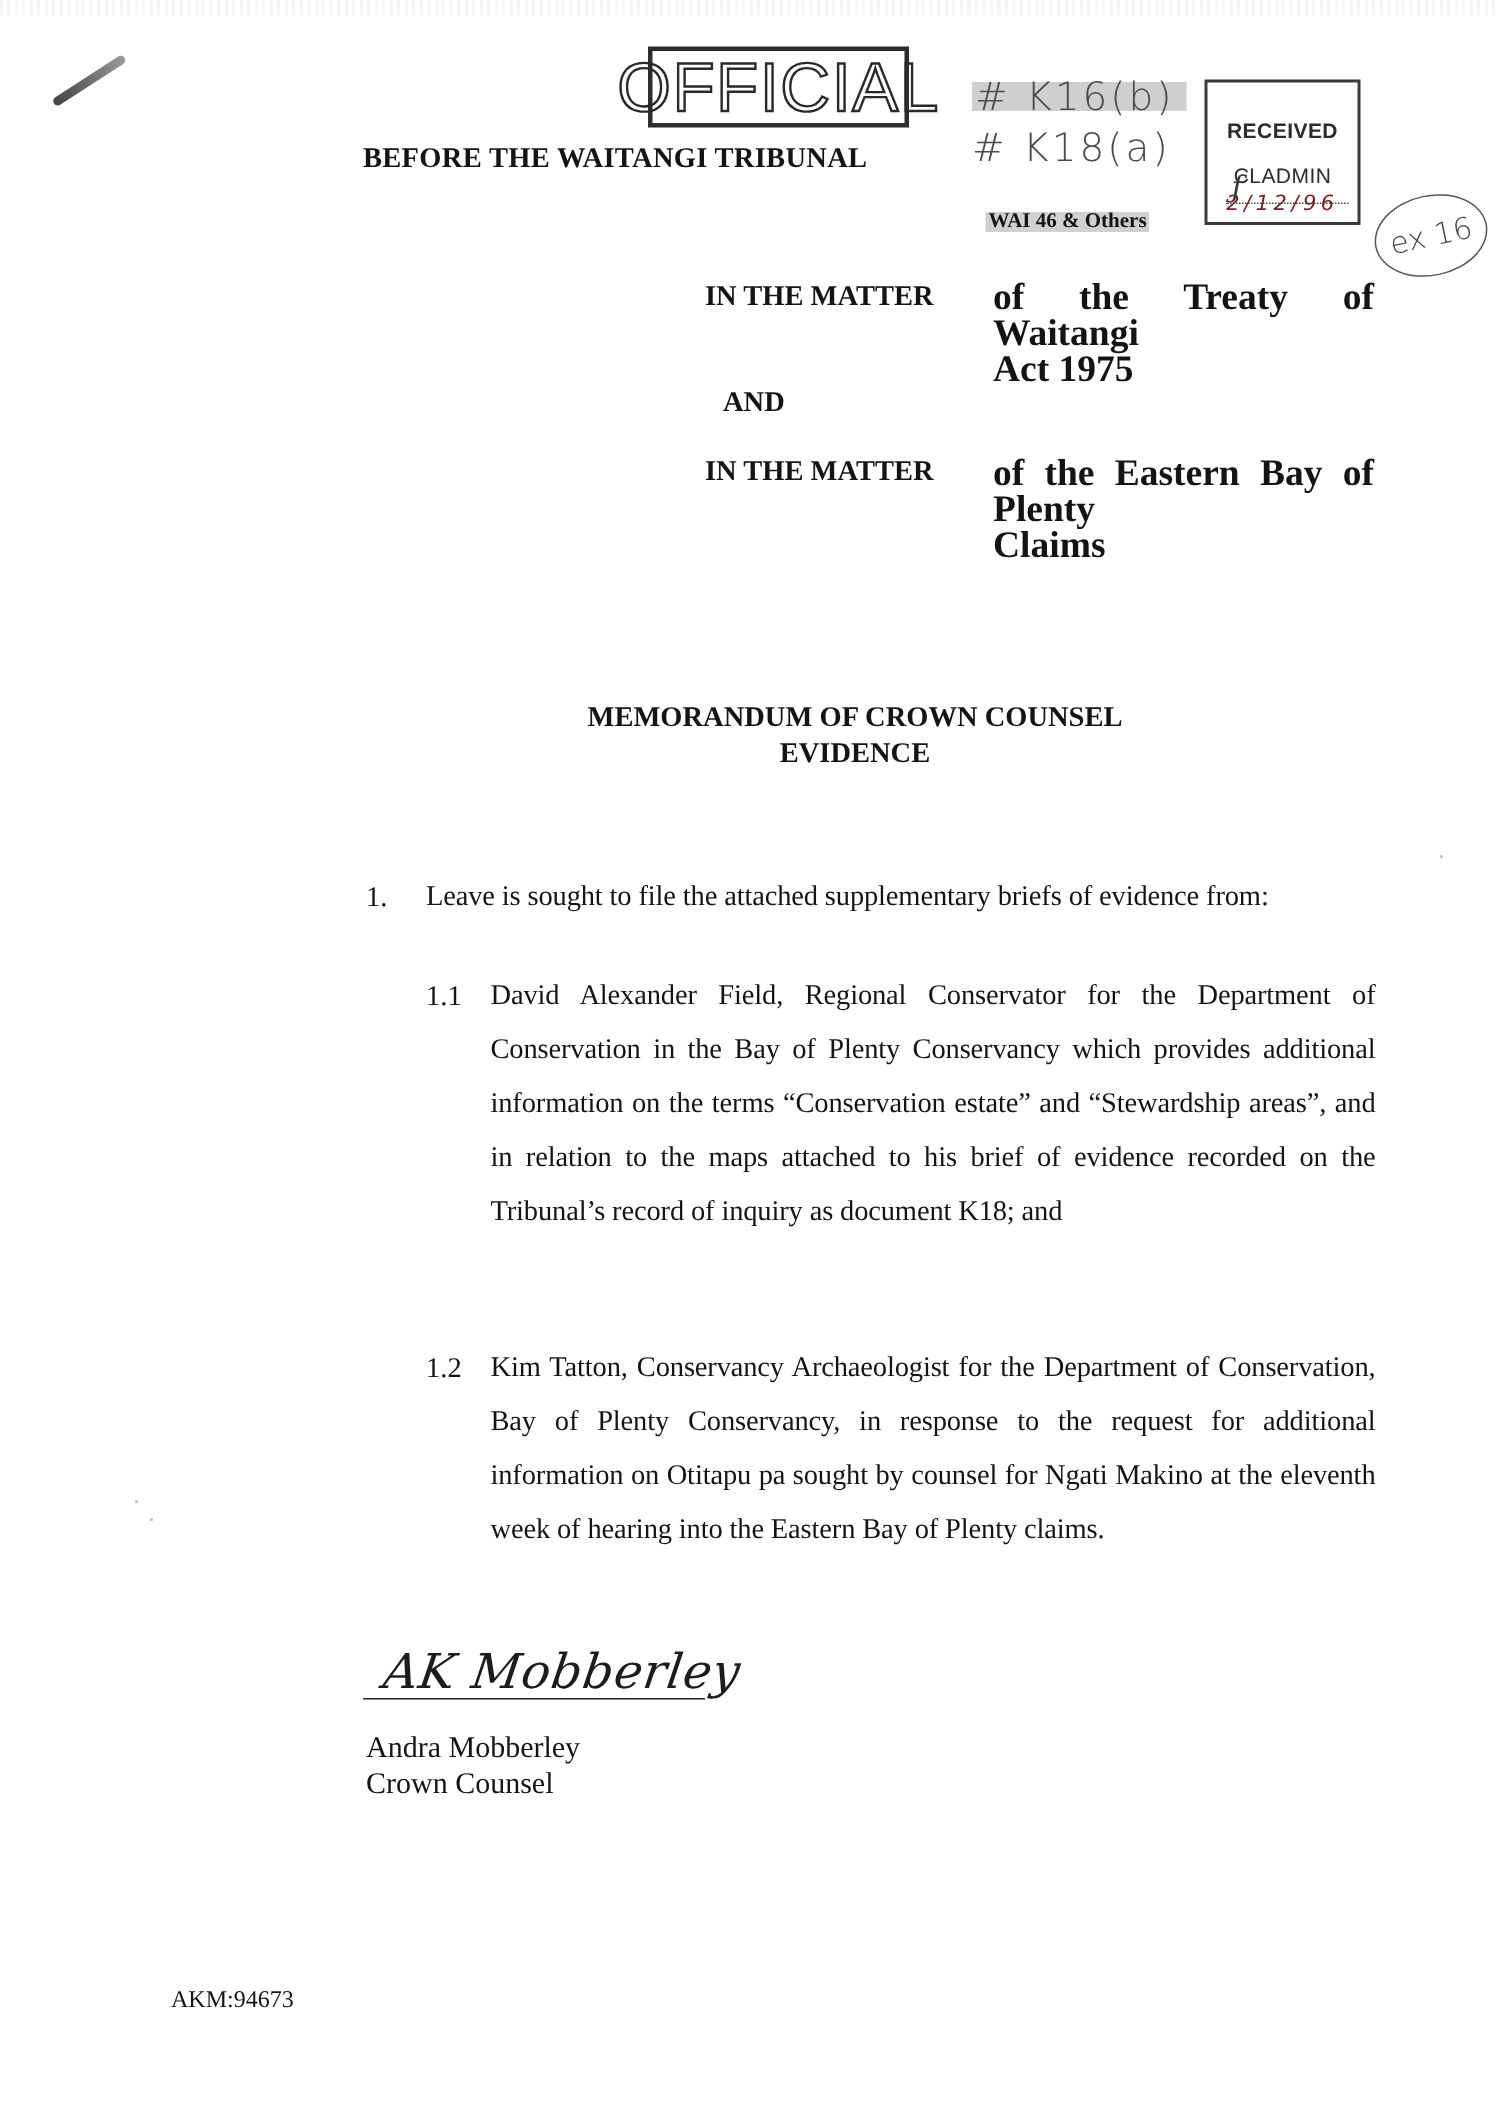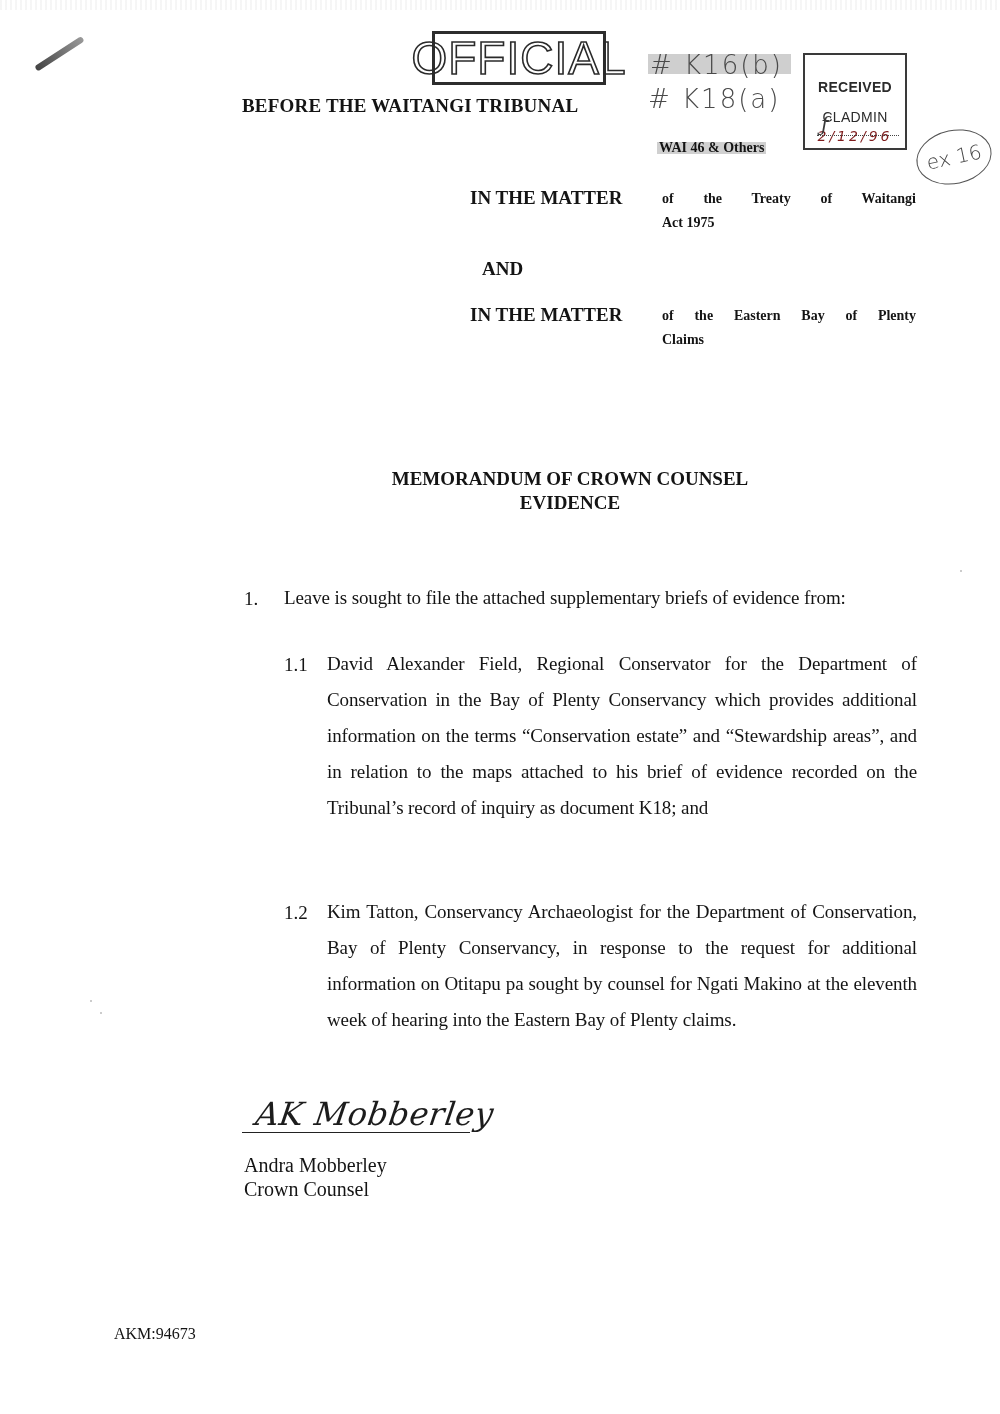--- a/index.html
+++ b/index.html
@@ -108,21 +108,21 @@
       font-size: 20px; color: #444;
     }
 
     
     .matter-label {
       left: 470px;
       font-size: 19px; font-weight: bold;
     }
     .matter-text {
       left: 662px; width: 254px;
-      font-size: 14px; font-weight: bold;
+      font-size: 25px; font-weight: bold;
       line-height: 24px;
       text-align: justify;
       text-align-last: left;
     }
     .matter-text .first-line {
       display: block;
       text-align: justify;
       text-align-last: justify;
     }
 

